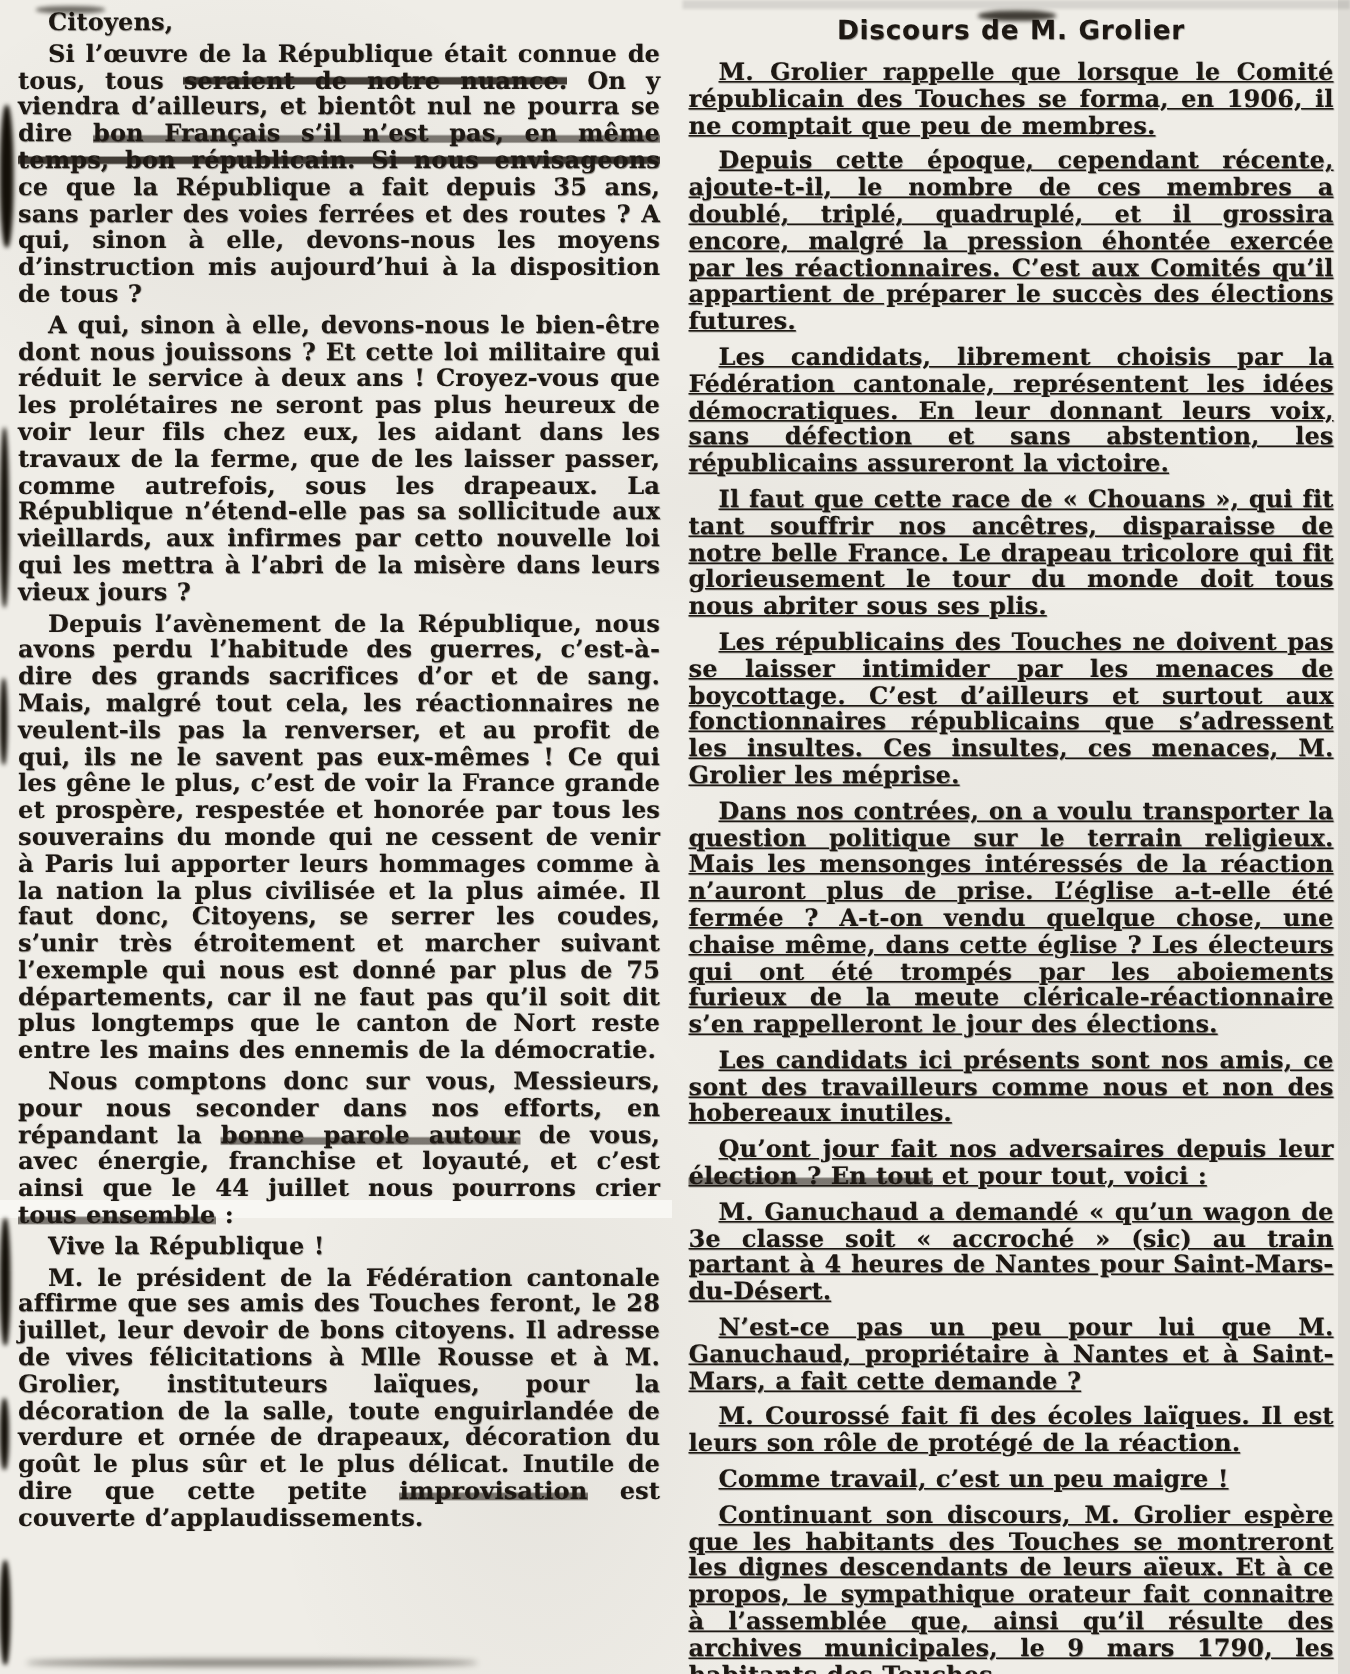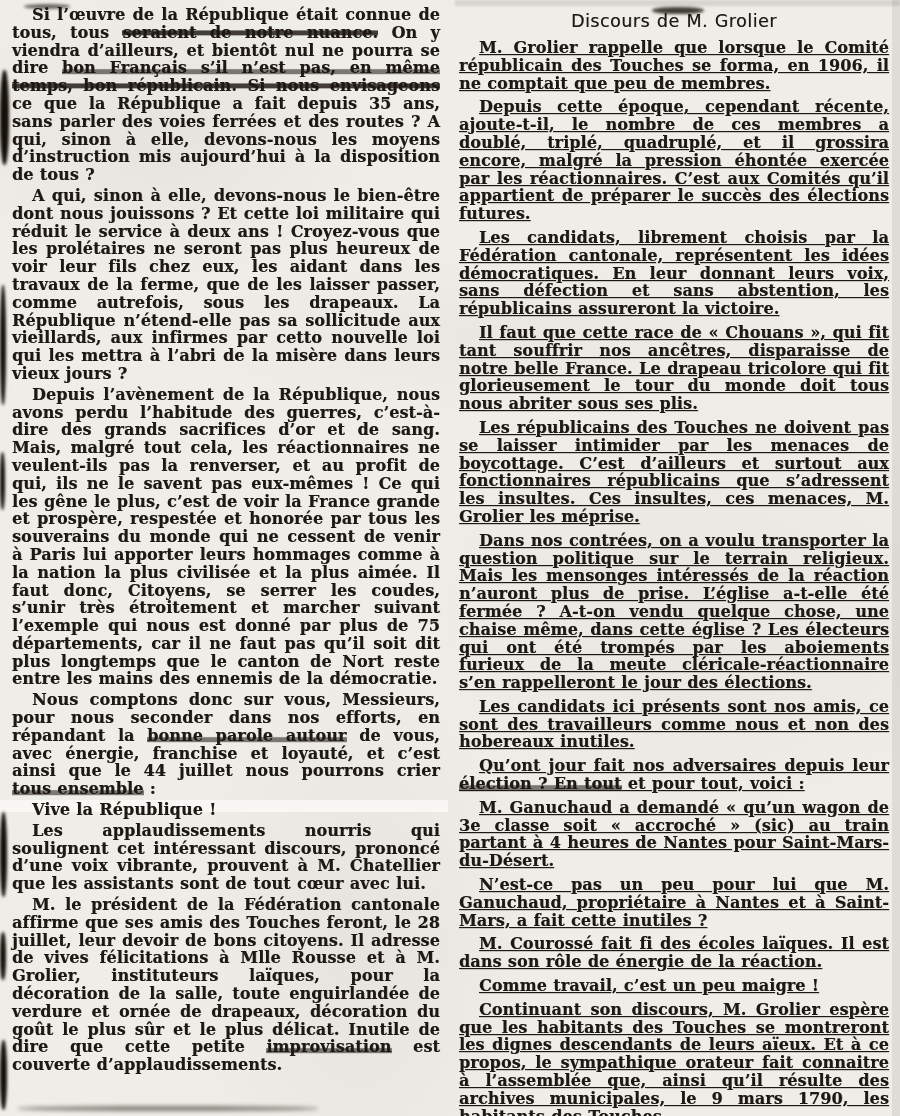--- a/index.html
+++ b/index.html
@@ -25,21 +25,21 @@
   }
   #col-left{left:12px;top:6px;width:428px;}
   #col-right{left:459px;top:10px;width:430px;}
   .col p{margin:0 0 3px 0;text-indent:20px;}
   #col-right p{margin-bottom:6px;text-decoration:underline;}
   .salutation{text-indent:50px;margin-bottom:1px;}
   .vive{text-indent:26px;margin-bottom:2px;}
   .section-2{margin-top:16px;}
   .heading{
     font-family:"DejaVu Sans","Liberation Sans",sans-serif;
-    font-size:17.5px;line-height:19px;font-weight:400;
+    font-size:17.5px;line-height:19px;font-weight:700;
     text-align:center;text-indent:0;
     letter-spacing:0.5px;
     margin:2px 0 8px 0;
   }
   
   .strike{
     background:linear-gradient(to bottom, transparent 36%, rgba(28,22,16,0.82) 42%, rgba(28,22,16,0.82) 62%, transparent 68%);
   }
   .smudge{
     background:linear-gradient(to bottom, transparent 55%, rgba(28,22,16,0.55) 62%, rgba(28,22,16,0.55) 82%, transparent 88%);
@@ -60,37 +60,37 @@
 <div class="blob" style="left:0;top:285px;width:6px;height:120px;"></div>
 <div class="blob" style="left:0;top:452px;width:5px;height:58px;"></div>
 <div class="blob" style="left:0;top:812px;width:7px;height:85px;"></div>
 <div class="blob" style="left:0;top:932px;width:6px;height:48px;"></div>
 <div class="blob" style="left:0;top:1040px;width:7px;height:70px;"></div>
 <div class="blob" style="left:24px;top:4px;width:46px;height:5px;opacity:.6;"></div>
 <div class="blob" style="left:652px;top:7px;width:52px;height:7px;opacity:.8;"></div>
 <div class="blob" style="left:18px;top:1106px;width:300px;height:5px;opacity:.5;filter:blur(2px);"></div>
 
 <div class="col" id="col-left">
+  <p class="salutation">Citoyens,</p>
   <p><span>Si l’œuvre de la République était connue de tous, tous </span><span class="strike">seraient de notre nuance.</span><span> On y viendra d’ailleurs, et bientôt nul ne pourra se dire </span><span class="smudge">bon Français s’il n’est pas, en même </span><span class="strike">temps, bon républicain. Si nous envisageons</span><span> ce que la République a fait depuis 35 ans, sans parler des voies ferrées et des routes ? A qui, sinon à elle, devons-nous les moyens d’instruction mis aujourd’hui à la disposition de tous ?</span></p>
   <p>A qui, sinon à elle, devons-nous le bien-être dont nous jouissons ? Et cette loi militaire qui réduit le service à deux ans ! Croyez-vous que les prolétaires ne seront pas plus heureux de voir leur fils chez eux, les aidant dans les travaux de la ferme, que de les laisser passer, comme autrefois, sous les drapeaux. La République n’étend-elle pas sa sollicitude aux vieillards, aux infirmes par cetto nouvelle loi qui les mettra à l’abri de la misère dans leurs vieux jours ?</p>
   <p>Depuis l’avènement de la République, nous avons perdu l’habitude des guerres, c’est-à-dire des grands sacrifices d’or et de sang. Mais, malgré tout cela, les réactionnaires ne veulent-ils pas la renverser, et au profit de qui, ils ne le savent pas eux-mêmes ! Ce qui les gêne le plus, c’est de voir la France grande et prospère, respestée et honorée par tous les souverains du monde qui ne cessent de venir à Paris lui apporter leurs hommages comme à la nation la plus civilisée et la plus aimée. Il faut donc, Citoyens, se serrer les coudes, s’unir très étroitement et marcher suivant l’exemple qui nous est donné par plus de 75 départements, car il ne faut pas qu’il soit dit plus longtemps que le canton de Nort reste entre les mains des ennemis de la démocratie.</p>
   <p><span>Nous comptons donc sur vous, Messieurs, pour nous seconder dans nos efforts, en répandant la </span><span class="smudge">bonne parole autour</span><span> de vous, avec énergie, franchise et loyauté, et c’est ainsi que le 44 juillet nous pourrons crier </span><span class="smudge">tous ensemble</span><span> :</span></p>
   <p class="vive">Vive la République !</p>
-  <p class="section-2">Les applaudissements nourris qui soulignent cet intéressant discours, prononcé d’une voix vibrante, prouvent à M. Chatellier que les assistants sont de tout cœur avec lui.</p>
   <p><span>M. le président de la Fédération cantonale affirme que ses amis des Touches feront, le 28 juillet, leur devoir de bons citoyens. Il adresse de vives félicitations à Mlle Rousse et à M. Grolier, instituteurs laïques, pour la décoration de la salle, toute enguirlandée de verdure et ornée de drapeaux, décoration du goût le plus sûr et le plus délicat. Inutile de dire que cette petite </span><span class="smudge">improvisation</span><span> est couverte d’applaudissements.</span></p>
 </div>
 
 <div class="col" id="col-right">
   <h2 class="heading">Discours de M. Grolier</h2>
   <p>M. Grolier rappelle que lorsque le Comité républicain des Touches se forma, en 1906, il ne comptait que peu de membres.</p>
   <p>Depuis cette époque, cependant récente, ajoute-t-il, le nombre de ces membres a doublé, triplé, quadruplé, et il grossira encore, malgré la pression éhontée exercée par les réactionnaires. C’est aux Comités qu’il appartient de préparer le succès des élections futures.</p>
   <p>Les candidats, librement choisis par la Fédération cantonale, représentent les idées démocratiques. En leur donnant leurs voix, sans défection et sans abstention, les républicains assureront la victoire.</p>
   <p>Il faut que cette race de « Chouans », qui fit tant souffrir nos ancêtres, disparaisse de notre belle France. Le drapeau tricolore qui fit glorieusement le tour du monde doit tous nous abriter sous ses plis.</p>
   <p>Les républicains des Touches ne doivent pas se laisser intimider par les menaces de boycottage. C’est d’ailleurs et surtout aux fonctionnaires républicains que s’adressent les insultes. Ces insultes, ces menaces, M. Grolier les méprise.</p>
   <p>Dans nos contrées, on a voulu transporter la question politique sur le terrain religieux. Mais les mensonges intéressés de la réaction n’auront plus de prise. L’église a-t-elle été fermée ? A-t-on vendu quelque chose, une chaise même, dans cette église ? Les électeurs qui ont été trompés par les aboiements furieux de la meute cléricale-réactionnaire s’en rappelleront le jour des élections.</p>
   <p>Les candidats ici présents sont nos amis, ce sont des travailleurs comme nous et non des hobereaux inutiles.</p>
   <p><span>Qu’ont jour fait nos adversaires depuis leur </span><span class="smudge">élection ? En tout</span><span> et pour tout, voici :</span></p>
   <p>M. Ganuchaud a demandé « qu’un wagon de 3e classe soit « accroché » (sic) au train partant à 4 heures de Nantes pour Saint-Mars-du-Désert.</p>
-  <p>N’est-ce pas un peu pour lui que M. Ganuchaud, propriétaire à Nantes et à Saint-Mars, a fait cette inutiles ?</p>
-  <p>M. Courossé fait fi des écoles laïques. Il est dans son rôle de énergie de la réaction.</p>
+  <p>N’est-ce pas un peu pour lui que M. Ganuchaud, propriétaire à Nantes et à Saint-Mars, a fait cette demande ?</p>
+  <p>M. Courossé fait fi des écoles laïques. Il est leurs son rôle de protégé de la réaction.</p>
   <p>Comme travail, c’est un peu maigre !</p>
   <p>Continuant son discours, M. Grolier espère que les habitants des Touches se montreront les dignes descendants de leurs aïeux. Et à ce propos, le sympathique orateur fait connaitre à l’assemblée que, ainsi qu’il résulte des archives municipales, le 9 mars 1790, les habitants des Touches</p>
 </div>
 
 </body></html>

